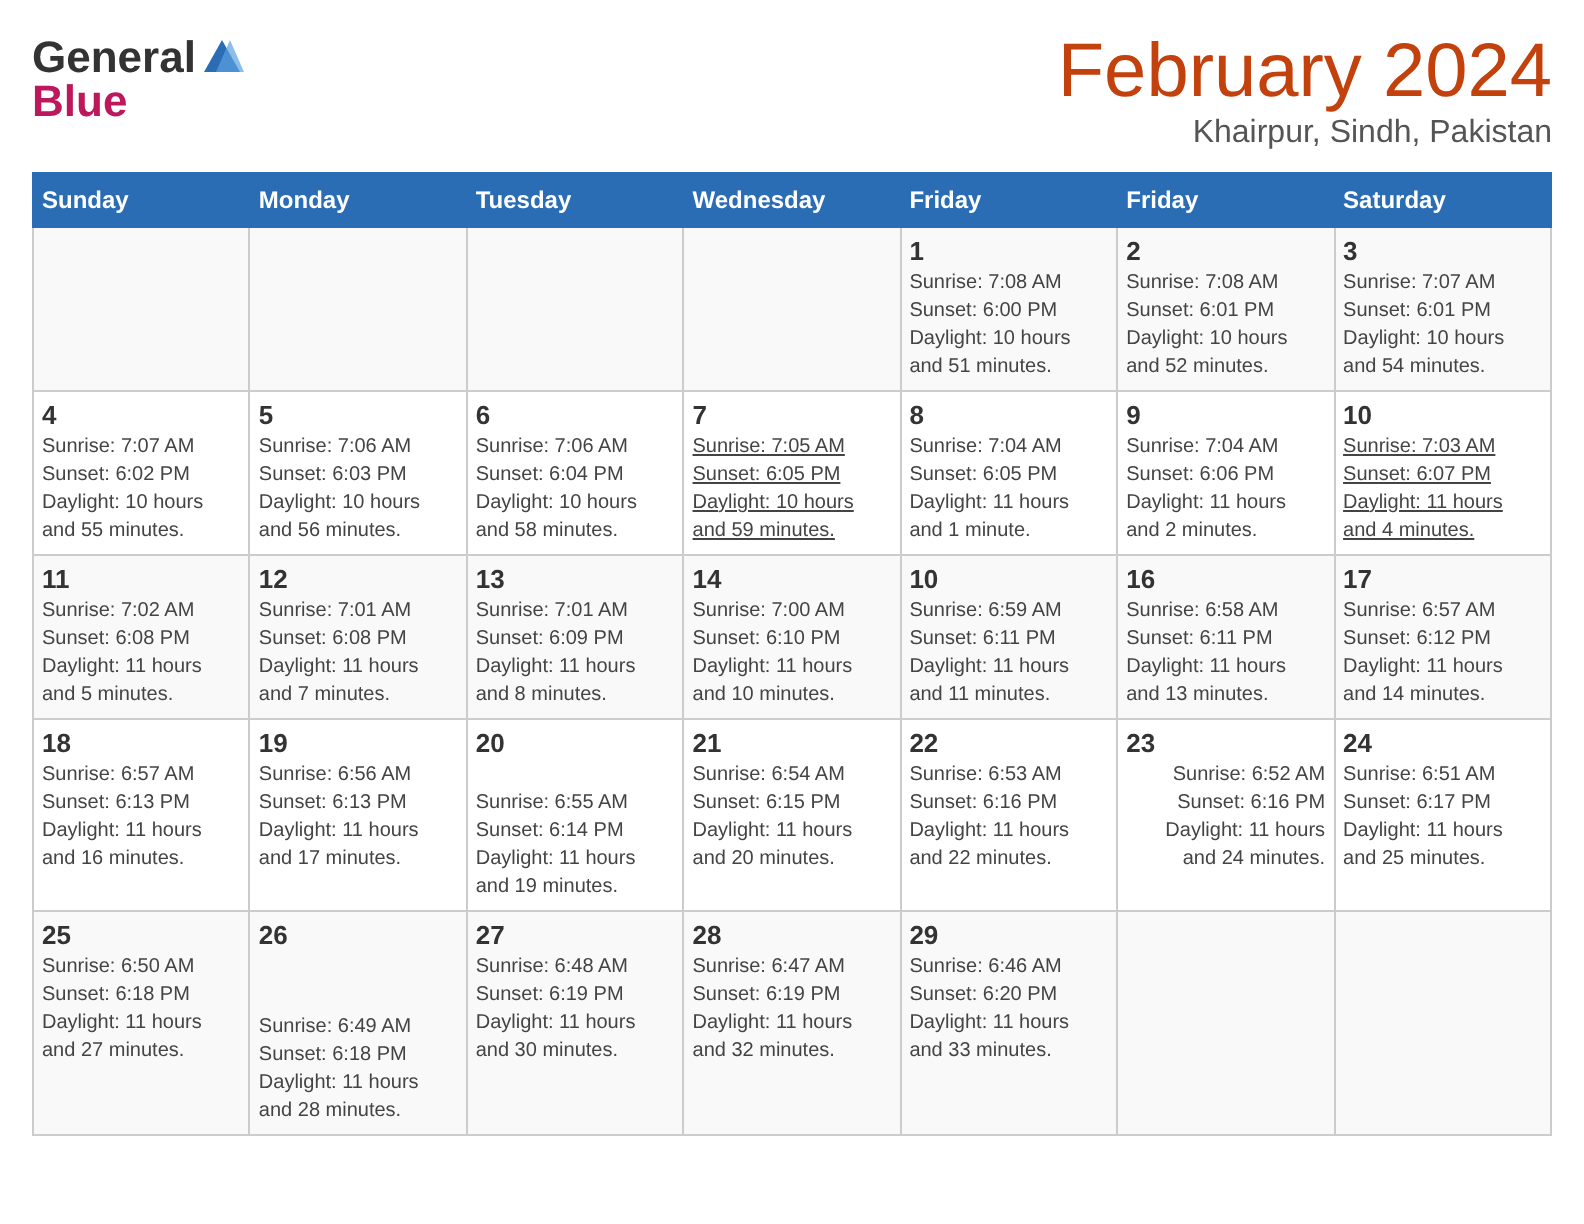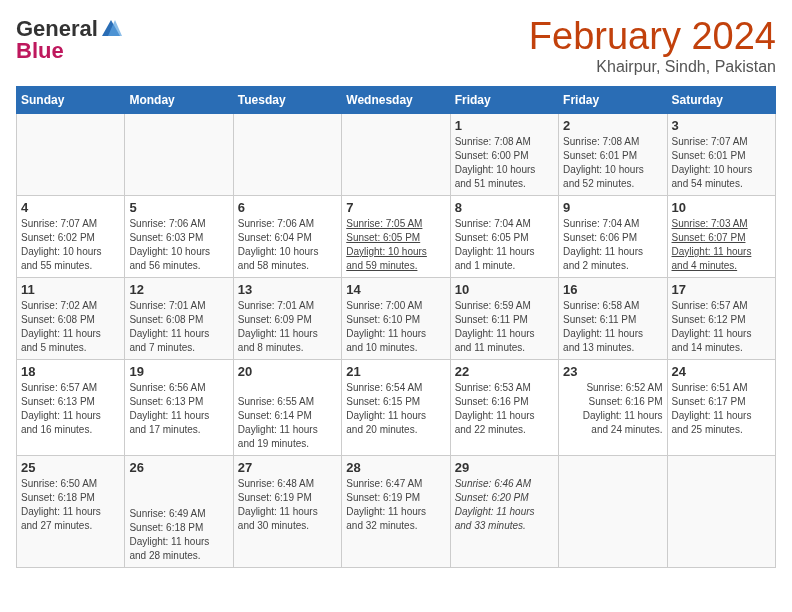--- a/index.html
+++ b/index.html
@@ -315,21 +315,21 @@
         </td>
         <td>
           <span class="day-number">28</span>
           <div class="day-info" style="white-space: pre-line;">Sunrise: 6:47 AM
 Sunset: 6:19 PM
 Daylight: 11 hours
 and 32 minutes.</div>
         </td>
         <td>
           <span class="day-number">29</span>
-          <div class="day-info" style="white-space: pre-line; font-style: italic;">Sunrise: 6:46 AM
+          <div class="day-info" style="white-space: pre-line;">Sunrise: 6:46 AM
 Sunset: 6:20 PM
 Daylight: 11 hours
 and 33 minutes.</div>
         </td>
         <td class="empty-cell"></td>
         <td class="empty-cell"></td>
       </tr>
     </tbody>
 </table>
 

